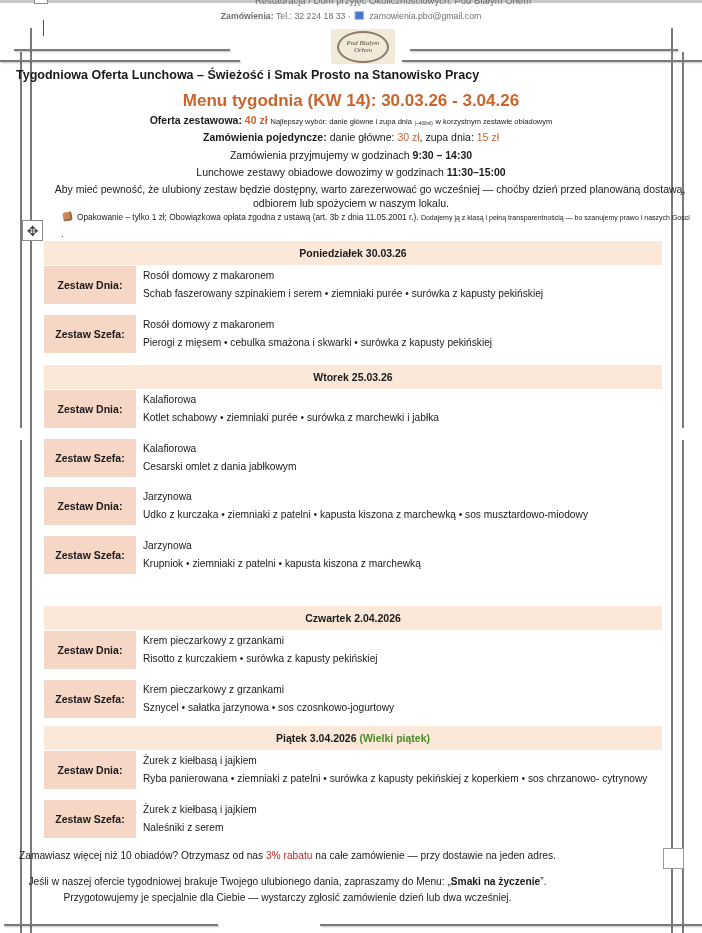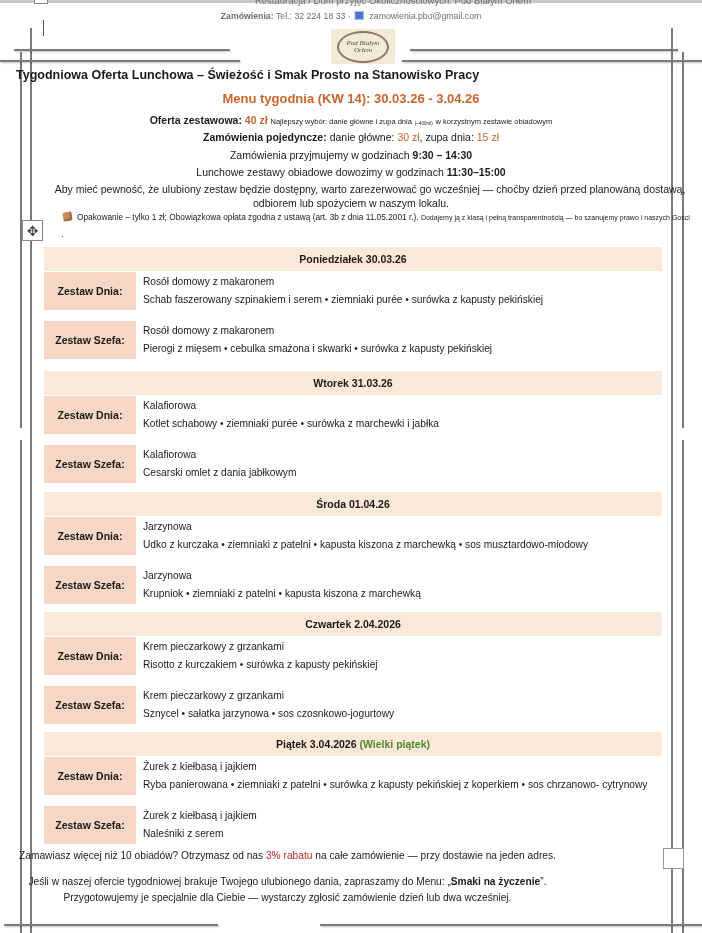--- a/index.html
+++ b/index.html
@@ -19,38 +19,38 @@
     .mail-icon { display:inline-block; width:8px; height:7px; background:#4a76c9; border:1px solid #a9c0e8; vertical-align:middle; margin:0 3px 1px 2px; }
 
     
     .ln { position:absolute; background:#7a7a7a; }
     .ln.shadow { box-shadow:1px 1px 2px rgba(0,0,0,0.25); }
 
     .logo { position:absolute; left:331px; top:29px; width:64px; height:35px; background:#f2ead9; border-radius:2px; display:flex; align-items:center; justify-content:center; }
     .logo-oval { width:48px; height:28px; border:2px solid #8c7a66; border-radius:50%; display:flex; align-items:center; justify-content:center; font-family:"Liberation Serif", serif; font-style:italic; font-size:7px; color:#5a4a3a; line-height:7px; text-align:center; }
 
     .title { position:absolute; left:16px; width:702px; top:68px; text-align:left; font-weight:bold; font-size:12.5px; color:#1a1a1a; }
-    .week { position:absolute; left:0; width:702px; top:91px; text-align:center; font-weight:bold; font-size:13px; color:#c8652f; }
+    .week { position:absolute; left:0; width:702px; top:91px; text-align:center; font-weight:bold; font-size:17px; color:#c8652f; }
     .line { position:absolute; left:0; width:702px; text-align:center; font-size:10.5px; color:#1a1a1a; }
     .price { color:#c8652f; font-weight:bold; }
     .price-light { color:#c8652f; }
     .small { font-size:7.5px; }
     .tiny { font-size:4.5px; vertical-align:-1px; }
     .b { font-weight:bold; }
 
     .pack { position:absolute; left:63px; top:212px; font-size:8.3px; color:#1a1a1a; white-space:nowrap; }
     .pack .sm { font-size:7px; }
     .box-icon { display:inline-block; width:9px; height:9px; background:#c9895a; border-radius:2px; transform:rotate(-10deg); vertical-align:-1px; margin-right:5px; box-shadow:inset -2px -2px 0 #9e6a42; }
 
     .move-handle { position:absolute; left:22px; top:220px; width:19px; height:19px; border:1px solid #8a8a8a; background:#fff; display:flex; align-items:center; justify-content:center; font-size:14px; color:#444; line-height:1; }
     .dot { position:absolute; left:62px; top:236px; width:1px; height:1px; background:#444; }
 
     
     .day { position:absolute; left:44px; width:618px; }
-    .day-head { height:24px; background:#fce8d8; text-align:center; font-weight:bold; font-size:10.5px; line-height:24px; color:#1a1a1a;margin-top:6px; }
+    .day-head { height:24px; background:#fce8d8; text-align:center; font-weight:bold; font-size:10.5px; line-height:24px; color:#1a1a1a; }
     .day-head .holiday { color:#4a8a2a; }
     .set { position:relative; height:38px; margin-top:1px; display:flex; }
     .set + .set { margin-top:11px; }
     .set-label { width:92px; height:38px; background:#f6d6c4; font-weight:bold; font-size:10.5px; display:flex; align-items:center; justify-content:center; color:#1a1a1a; }
     .set-body { padding-left:7px; font-size:10.2px; line-height:18px; padding-top:1px; color:#1a1a1a; }
 
     .footer { position:absolute; left:0; width:575px; text-align:center; font-size:10.2px; color:#1a1a1a; }
     .discount { color:#c0282a; }
 
     .scroll-box { position:absolute; left:663px; top:848px; width:19px; height:19px; border:1px solid #9a9a9a; background:#fff; }
@@ -139,39 +139,38 @@
   <div class="set">
     <div class="set-label">Zestaw Szefa:</div>
     <div class="set-body">
       <div>Rosół domowy z makaronem</div>
       <div>Pierogi z mięsem • cebulka smażona i skwarki • surówka z kapusty pekińskiej</div>
     </div>
   </div>
 </div>
 
 <div class="day" style="top:365px;">
-  <div class="day-head"><span>Wtorek 31.03.26</span></div>
+  <div class="day-head"><span>Wtorek 25.03.26</span></div>
   <div class="set">
     <div class="set-label">Zestaw Dnia:</div>
     <div class="set-body">
       <div>Kalafiorowa</div>
       <div>Kotlet schabowy • ziemniaki purée • surówka z marchewki i jabłka</div>
     </div>
   </div>
   <div class="set">
     <div class="set-label">Zestaw Szefa:</div>
     <div class="set-body">
       <div>Kalafiorowa</div>
       <div>Cesarski omlet z dania jabłkowym</div>
     </div>
   </div>
 </div>
 
 <div class="day" style="top:486px;">
-  <div class="day-head"><span>Środa 01.04.26</span></div>
   <div class="set">
     <div class="set-label">Zestaw Dnia:</div>
     <div class="set-body">
       <div>Jarzynowa</div>
       <div>Udko z kurczaka • ziemniaki z patelni • kapusta kiszona z marchewką • sos musztardowo-miodowy</div>
     </div>
   </div>
   <div class="set">
     <div class="set-label">Zestaw Szefa:</div>
     <div class="set-body">

